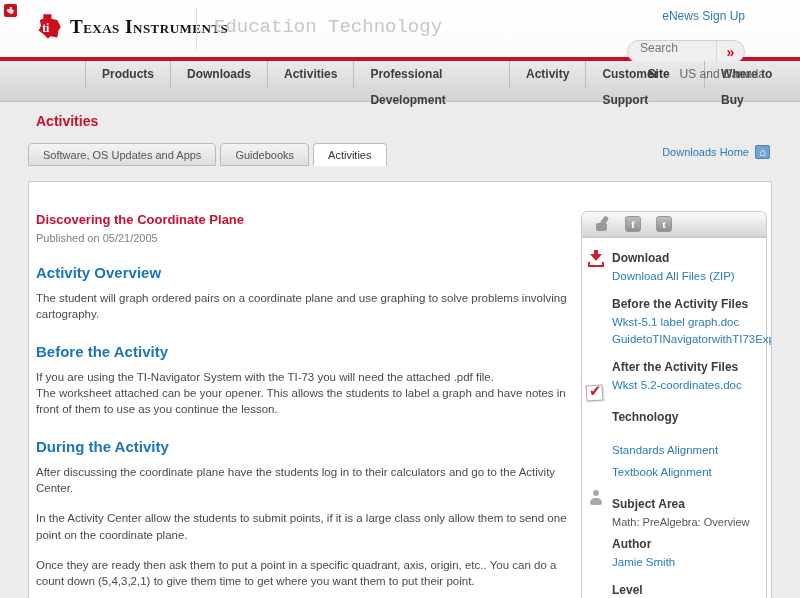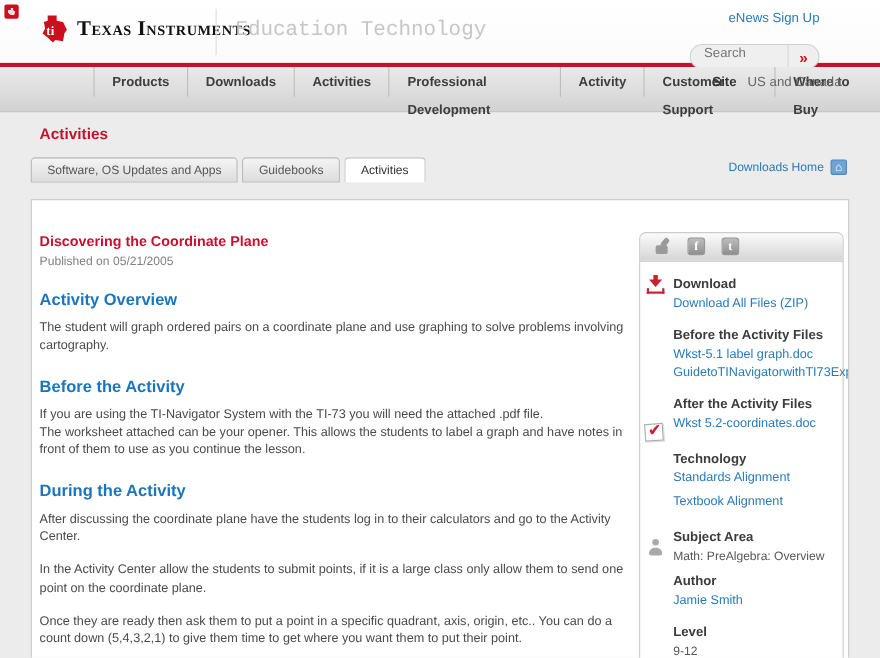--- a/index.html
+++ b/index.html
@@ -199,21 +199,21 @@
       <a class="side-link" href="#">Download All Files (ZIP)</a>
 
       <div class="side-h gap-m">Before the Activity Files</div>
       <a class="side-link" href="#">Wkst-5.1 label graph.doc</a>
       <a class="side-link" href="#">GuidetoTINavigatorwithTI73Explorer.pdf</a>
 
       <div class="side-h gap-m">After the Activity Files</div>
       <a class="side-link" href="#">Wkst 5.2-coordinates.doc</a>
 
       <div class="side-h gap-l">Technology</div>
-      <a class="side-link gap-s" style="margin-top:4px" href="#">Standards Alignment</a>
+      <a class="side-link gap-s" style="margin-top:20px" href="#">Standards Alignment</a>
       <a class="side-link" style="margin-top:10px" href="#">Textbook Alignment</a>
 
       <div class="side-h gap-l">Subject Area</div>
       <div class="side-val">Math: PreAlgebra: Overview</div>
 
       <div class="side-h gap-s">Author</div>
       <a class="side-link" href="#">Jamie Smith</a>
 
       <div class="side-h gap-m">Level</div>
       <div class="side-val">9-12</div>

